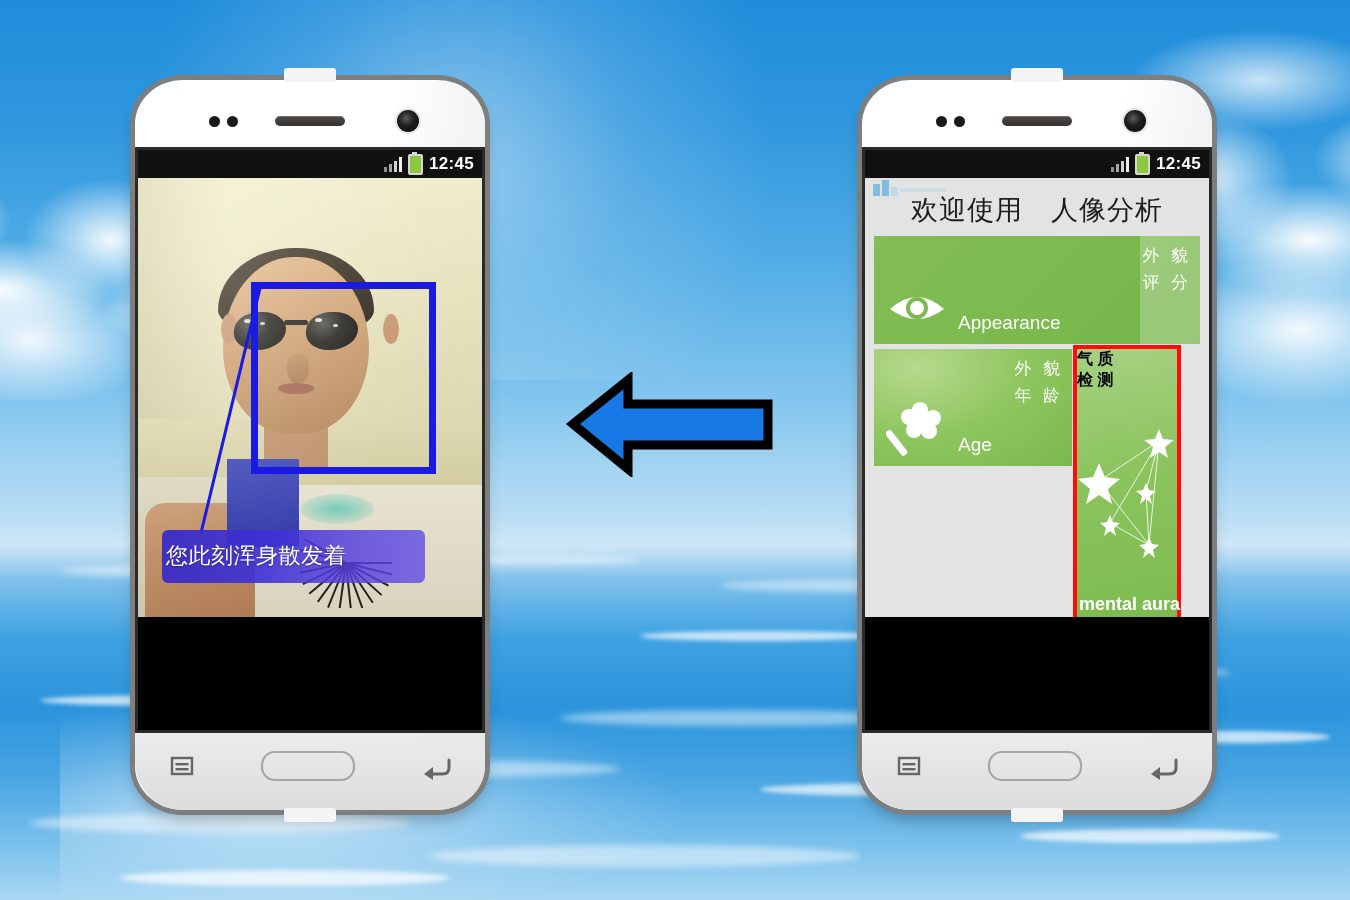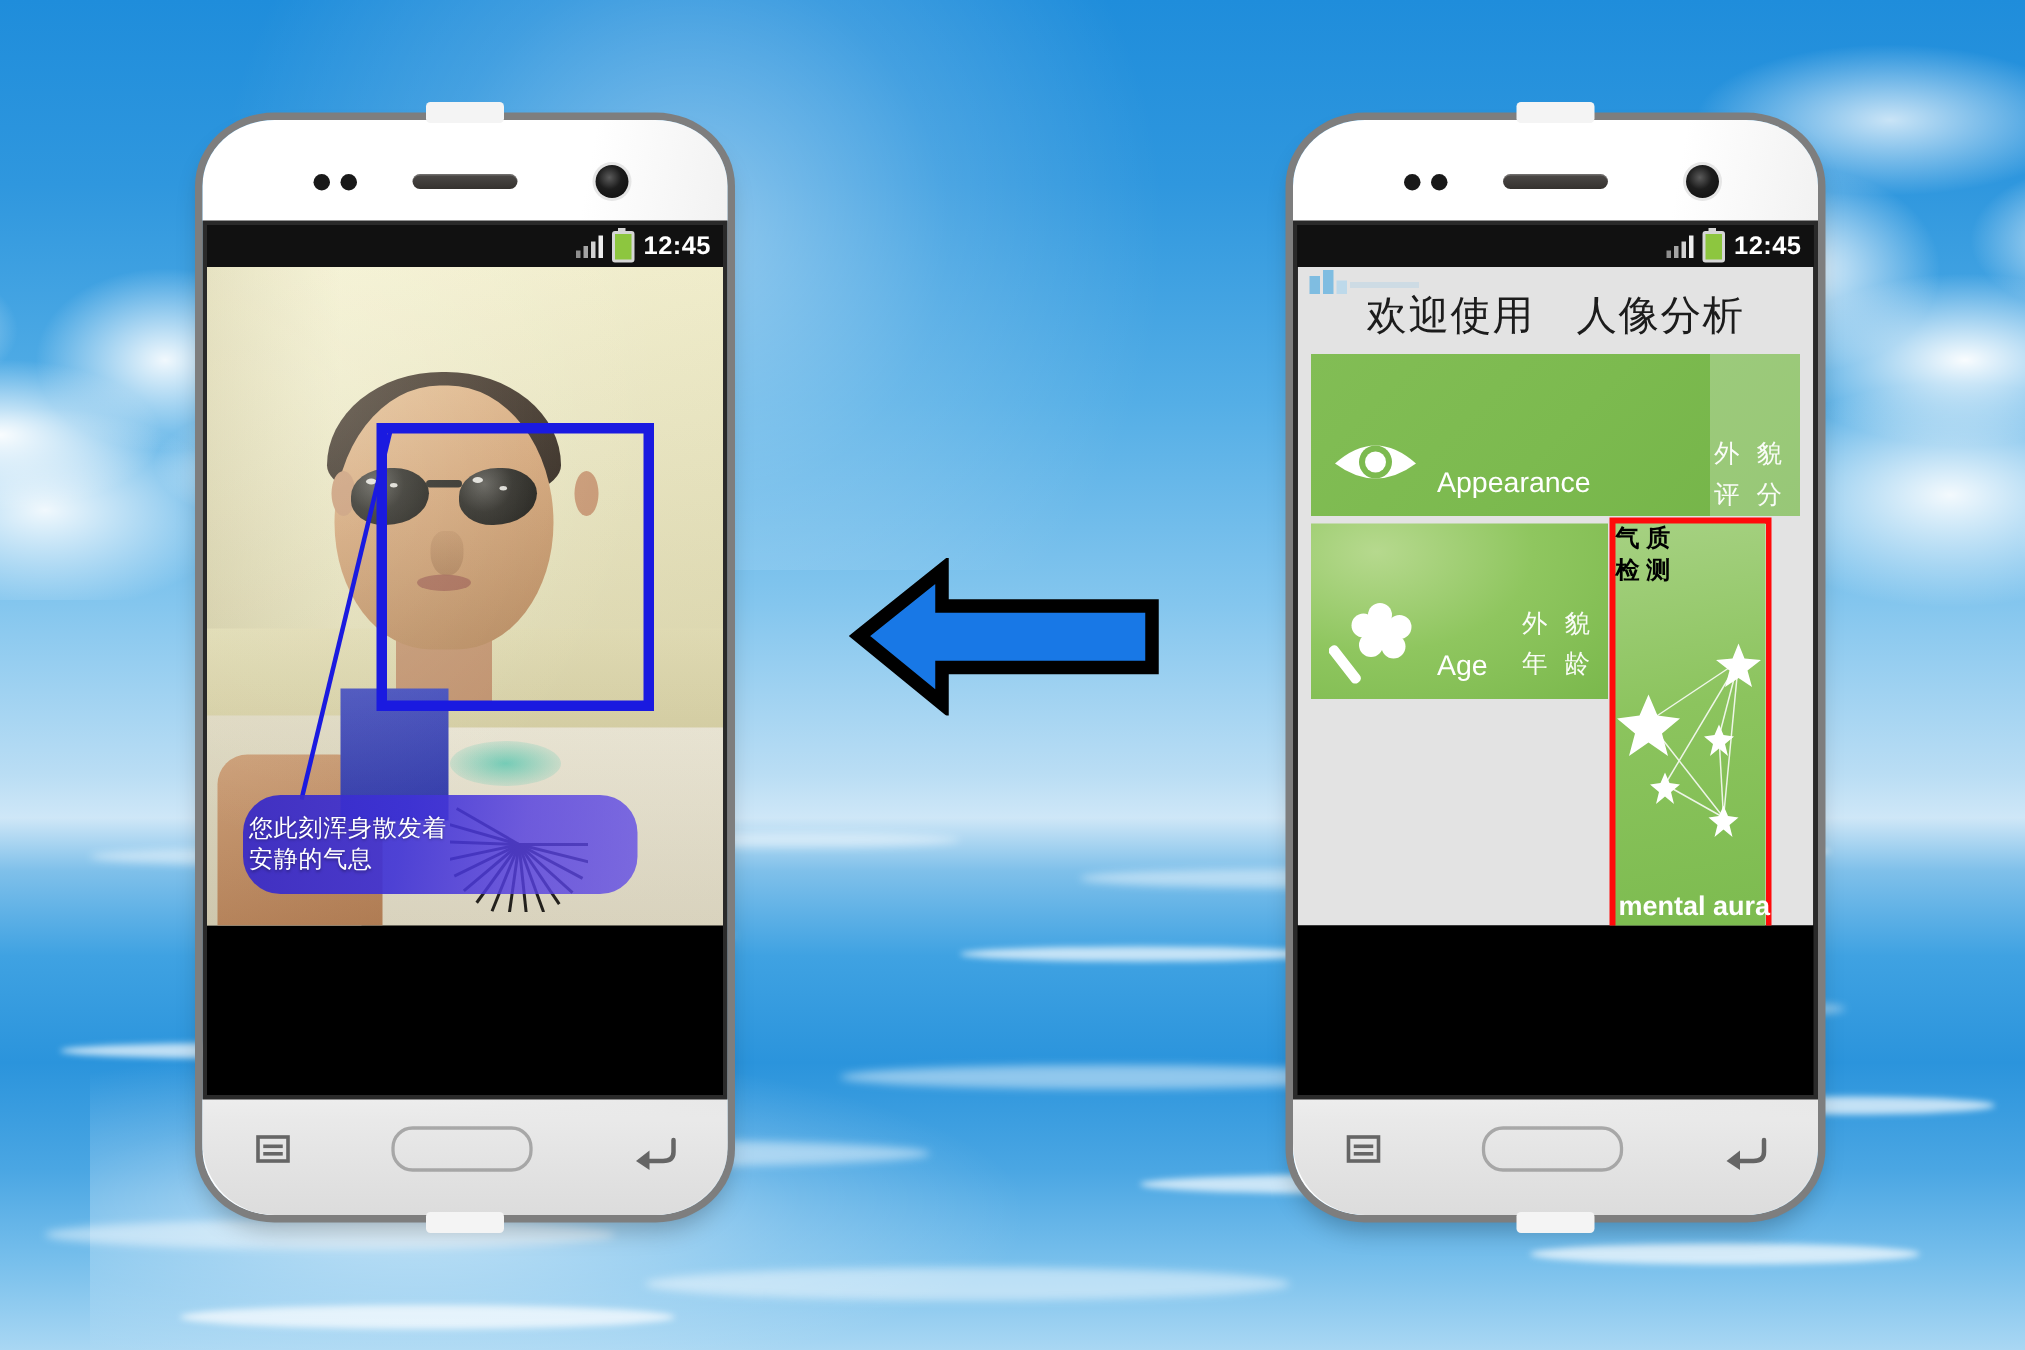--- a/index.html
+++ b/index.html
@@ -139,42 +139,42 @@
   .grain{position:absolute;inset:0;background:
       radial-gradient(ellipse at 20% 18%,rgba(255,255,240,.25),rgba(0,0,0,0) 60%),
       linear-gradient(180deg,rgba(255,250,210,.12),rgba(90,70,40,.12));}
 
   .facebox{position:absolute;left:113px;top:104px;width:185px;height:192px;
     border:7px solid #1a1ae0;box-sizing:border-box;}
   .leader{position:absolute;left:62px;top:106px;width:62px;height:250px;pointer-events:none;}
 
   .bubble{
     position:absolute;left:24px;top:352px;width:245px;padding:11px 14px 13px 4px;
-    border-radius:25px;color:#fff;font-size:16px;line-height:1.32;letter-spacing:.5px;
+    border-radius:6px;color:#fff;font-size:22px;line-height:1.32;letter-spacing:.5px;
     background:linear-gradient(100deg,rgba(53,40,200,.92) 0%,rgba(62,49,214,.9) 40%,rgba(84,62,224,.82) 70%,rgba(95,74,230,.78) 100%);
     font-family:"DejaVu Sans","Liberation Sans",sans-serif;
     text-shadow:0 1px 2px rgba(0,0,0,.35);
   }
 
   
   .app{position:absolute;inset:0;background:#e3e3e3;}
   .applogo{position:absolute;left:8px;top:2px;display:flex;gap:2px;opacity:.55;}
   .applogo b{display:block;width:7px;background:#2f9fe0;}
   .applogo b:nth-child(1){height:12px;margin-top:4px;}
   .applogo b:nth-child(2){height:16px;}
   .applogo b:nth-child(3){height:9px;margin-top:7px;background:#9fd2f0;}
   .applogo em{display:block;width:46px;height:4px;background:#bcd6e6;align-self:flex-end;margin-bottom:4px;}
   .apptitle{
     position:absolute;left:0;top:14px;width:100%;text-align:center;color:#1c1c1c;
     font-size:27px;letter-spacing:1px;font-family:"DejaVu Sans","Liberation Sans",sans-serif;
   }
   .tiles{position:absolute;left:9px;top:58px;width:326px;}
   .tile{position:relative;margin-bottom:5px;overflow:hidden;}
   .tile .cn{position:absolute;right:9px;top:6px;color:rgba(255,255,255,.95);font-size:17px;
-    line-height:1.6;text-align:right;letter-spacing:3px;font-family:"DejaVu Sans","Liberation Sans",sans-serif;margin-top:48px;}
+    line-height:1.6;text-align:right;letter-spacing:3px;font-family:"DejaVu Sans","Liberation Sans",sans-serif;}
   .tile .en{position:absolute;left:84px;bottom:10px;color:#fff;font-size:19px;}
   .tile .ico{position:absolute;left:12px;bottom:6px;width:62px;height:62px;}
   .tile .rail{position:absolute;right:0;top:0;width:60px;height:100%;background:rgba(255,255,255,.26);}
 
   .t-appearance{height:108px;background:linear-gradient(135deg,#82bd55 0%,#7cba4f 50%,#74b448 100%);}
   .t-ability{height:117px;width:198px;
     background:radial-gradient(ellipse at 18% 12%,#6fc4f2 0%,#2d9fe4 45%,#1d8ed9 100%);}
   .t-age{height:117px;width:198px;
     background:radial-gradient(ellipse at 22% 16%,#b6d98e 0%,#8fc65f 48%,#7ab84c 100%);}
   .t-aura{width:100px;height:270px;position:relative;
@@ -295,21 +295,20 @@
           <div class="grain"></div>
         </div>
 
         <svg class="leader" viewBox="0 0 62 250">
           <line x1="61" y1="0" x2="1" y2="249" stroke="#1a1ae0" stroke-width="3"></line>
         </svg>
         <div class="facebox"></div>
 
         <div class="bubble">
           <div>您此刻浑身散发着</div>
-          <div>安静的气息</div>
         </div>
       </div>
     </div>
 
     <div class="navbar">
       <svg class="k" width="30" height="30" viewBox="0 0 30 30">
         <rect x="5" y="7" width="20" height="16" fill="none" stroke="#4a4a4a" stroke-width="2.4"></rect>
         <rect x="8.5" y="12" width="13" height="2.4" fill="#4a4a4a"></rect>
         <rect x="8.5" y="17" width="13" height="2.4" fill="#4a4a4a"></rect>
       </svg>

